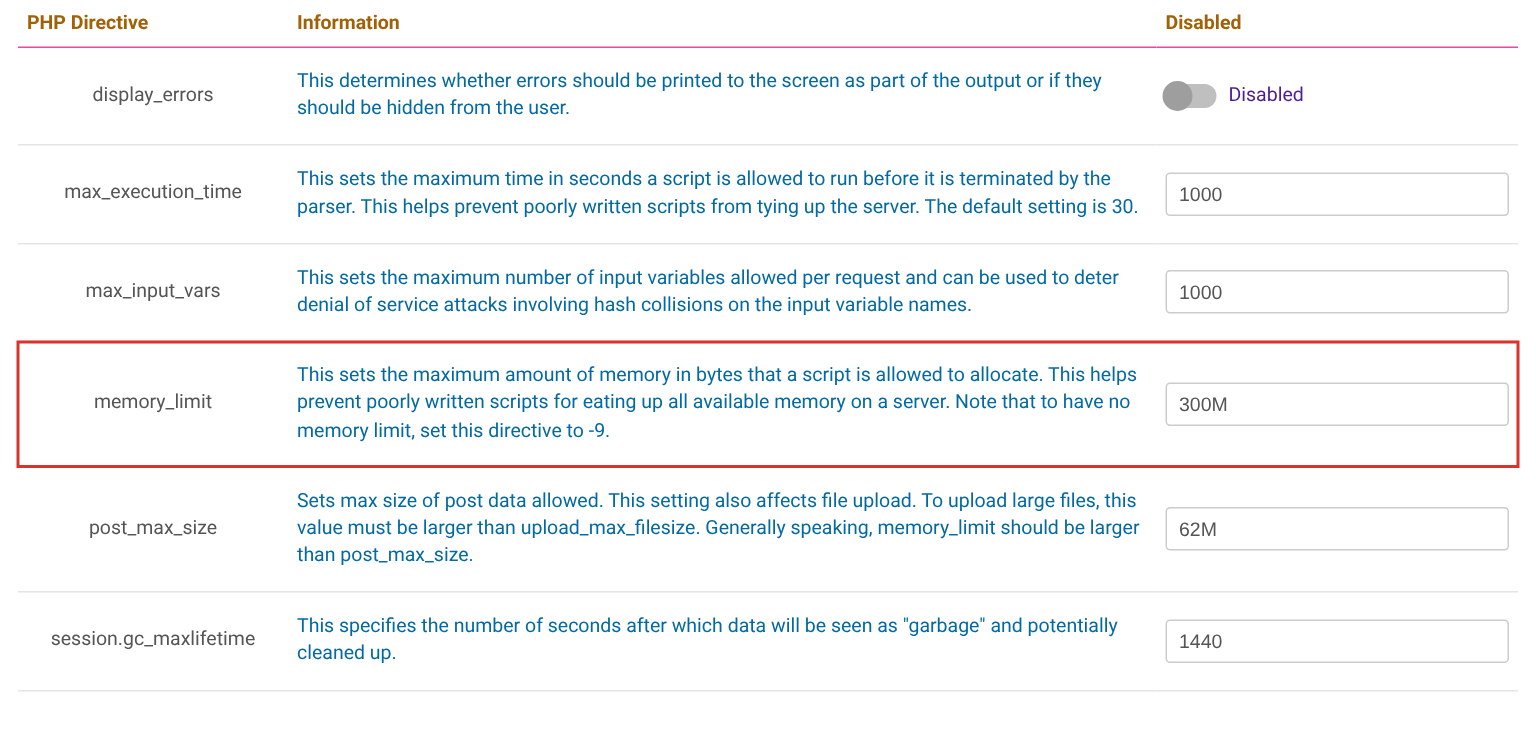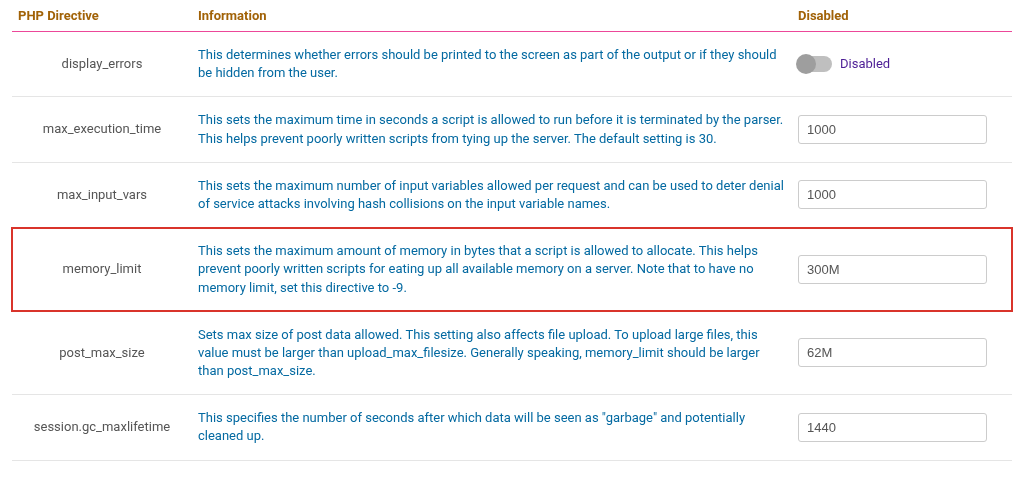--- a/index.html
+++ b/index.html
@@ -39,21 +39,21 @@
     }
     td.col-info {
       color: #0369a1;
     }
     td.col-setting {
       width: 220px;
       text-align: left;
       vertical-align: middle;
     }
     input.text-input {
-      width: 189px;
+      width: 229px;
       padding: 6px 8px;
       border: 1px solid #ccc;
       border-radius: 3px;
       font-size: 13px;
       color: #555;
       background: #fff;
     }
     .toggle-wrap {
       display: flex;
       align-items: center;

